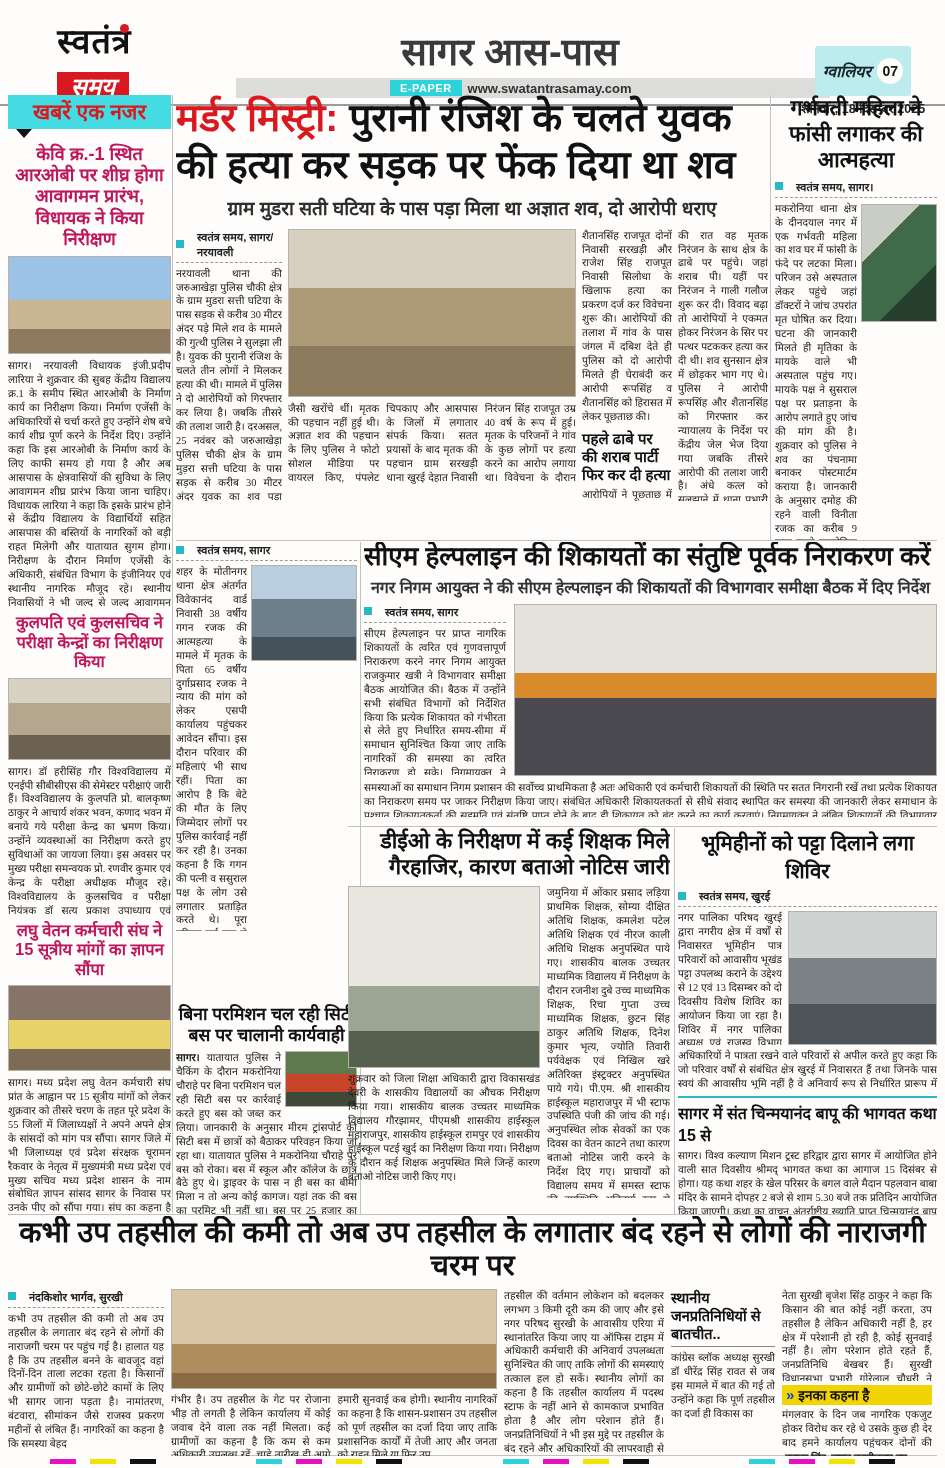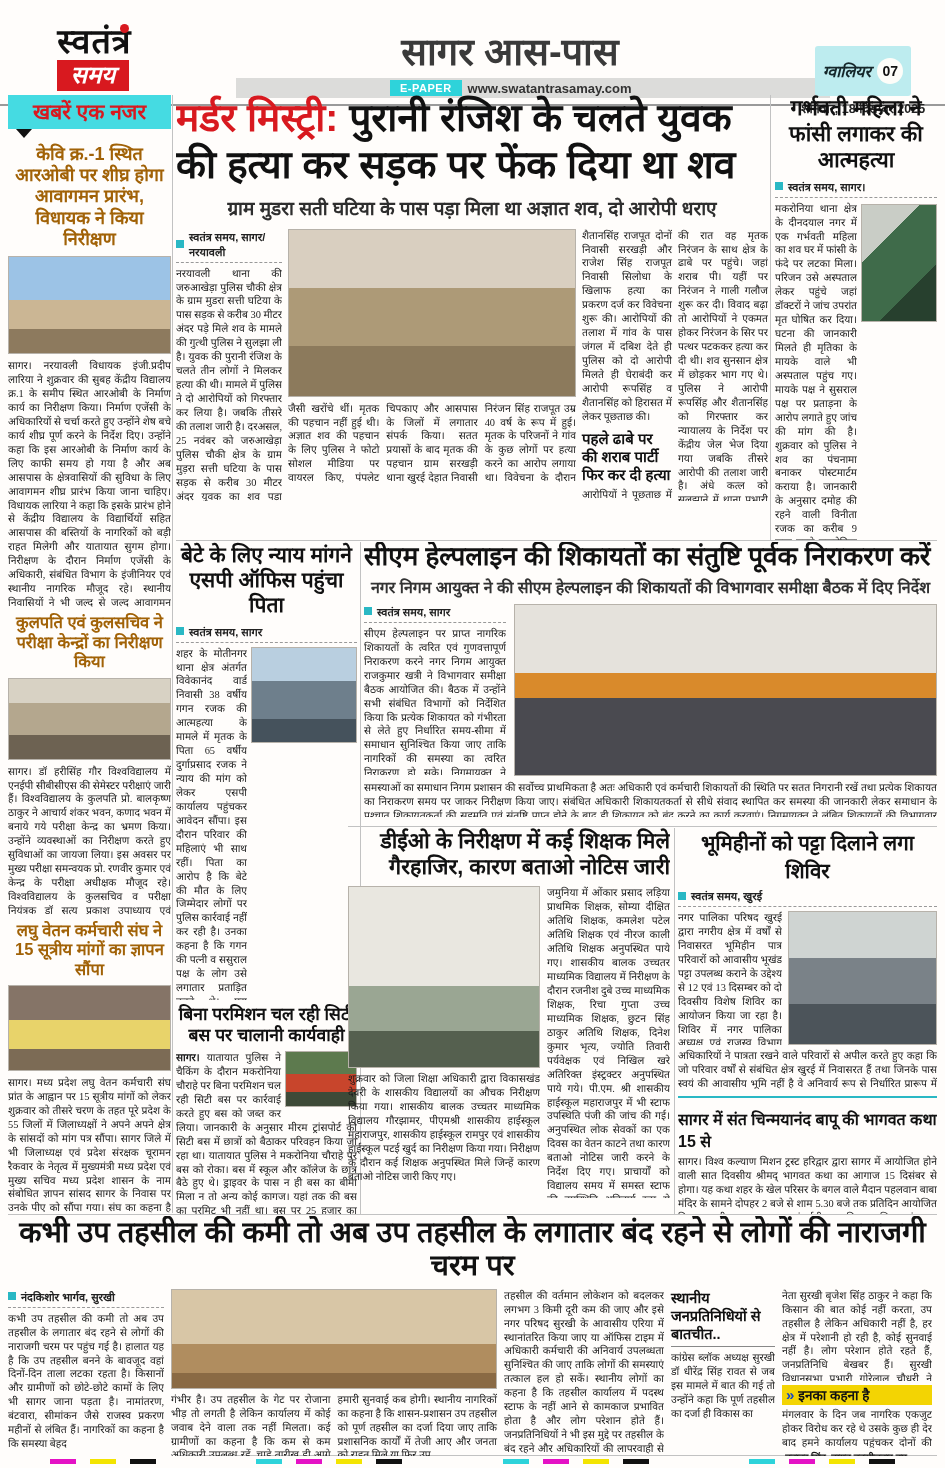--- a/index.html
+++ b/index.html
@@ -4,44 +4,44 @@
 <style>
   * { margin:0; padding:0; box-sizing:border-box; }
   body { background:#e8e8e4; font-family:"Liberation Sans", sans-serif; }
   .page { position:relative; width:945px; height:1468px; margin:0 auto; background:#fffdfb; color:#1c1c1c; overflow:hidden; }
 
   
   .masthead { position:absolute; left:0; top:16px; width:945px; height:90px; border-bottom:2px solid #9a9a9a; }
   .logo { position:absolute; left:18px; top:8px; width:150px; text-align:center; }
   .logo-top { font-size:34px; font-weight:800; color:#111; letter-spacing:1px; line-height:1; }
   .logo-dot { display:inline-block; width:9px; height:9px; background:#d8191f; border-radius:50%; vertical-align:top; margin-left:-12px; }
-  .logo-bottom { display:inline-block; background:#d8191f; color:#fff; font-weight:800; font-style:italic; font-size:24px; padding:1px 14px; margin-top:2px; line-height:1.2; }
+  .logo-bottom { display:inline-block; background:#d8191f; color:#fff; font-weight:800; font-style:italic; font-size:24px; padding:1px 14px; margin-top:14px; line-height:1.2; }
   .section-title { position:absolute; left:300px; top:8px; width:420px; text-align:center; font-size:38px; font-weight:800; color:#3a3a3a; }
   .epaper-bar { position:absolute; left:236px; top:62px; width:594px; height:20px; background:#dcdcda; display:flex; align-items:center; }
   .epaper-label { background:#2ed3da; color:#fff; font-weight:700; font-size:11px; padding:2px 10px; margin-left:154px; letter-spacing:.5px; }
   .website { font-size:13px; color:#333; padding-left:6px; font-weight:600; }
   .mast-right { position:absolute; right:12px; top:30px; width:140px; text-align:center; }
   .edition-pill { display:inline-flex; align-items:center; gap:6px; background:#bdecef; padding:12px 8px; border-radius:3px; }
   .edition-name { font-weight:800; font-style:italic; font-size:16px; color:#15272a; }
   .page-circle { background:#fdfdf9; border-radius:50%; width:26px; height:26px; display:flex; align-items:center; justify-content:center; font-weight:800; font-size:14px; color:#111; }
   .issue-date { font-size:12.5px; font-weight:700; color:#222; margin-top:4px; }
 
   
-  .byline { display:flex; align-items:center; gap:5px; font-size:11px; font-weight:700; color:#222; border-bottom:1px dashed #999; padding-bottom:3px; margin-bottom:4px; }
+  .byline { display:flex; align-items:center; gap:13px; font-size:11px; font-weight:700; color:#222; border-bottom:1px dashed #999; padding-bottom:3px; margin-bottom:4px; }
   .byline .sq { width:8px; height:8px; background:#2ab8c4; flex:0 0 auto; }
   .body-txt { font-size:10.4px; line-height:1.34; text-align:justify; color:#1b1b1b; font-family:"Liberation Serif", serif; }
   .photo { background:#cfcac2; position:relative; overflow:hidden; border:1px solid #b7b2aa; }
   .vline { position:absolute; width:1px; background:#c2c2c2; }
   .hline { position:absolute; height:1px; background:#c2c2c2; }
 
   
   .briefs { position:absolute; left:8px; top:95px; width:163px; height:1118px; overflow:hidden; }
   .briefs-header { background:#45dbe2; color:#d8191f; text-align:center; font-size:21px; font-weight:800; padding:2px 0 4px; }
   .briefs-tri { width:0; height:0; border-left:8px solid transparent; border-right:8px solid transparent; border-top:9px solid #111; margin-left:8px; }
-  .brief-headline { font-size:18px; line-height:1.18; font-weight:800; text-align:center; color:#a16207; margin:6px 0 6px; }
+  .brief-headline { font-size:18px; line-height:1.18; font-weight:800; text-align:center; color:#be185d; margin:6px 0 6px; }
   .brief-headline.small { font-size:16.5px; }
   .brief-photo { width:100%; }
   .brief-body { margin-top:5px; }
 
   
   .lead { position:absolute; left:176px; top:95px; width:592px; height:445px; overflow:hidden; }
   .lead-headline { font-size:39px; line-height:1.2; font-weight:800; color:#111; }
   .lead-kicker { color:#d8191f; }
   .lead-subhead { text-align:center; font-size:19px; font-weight:700; color:#2e2e2e; margin:6px 0 8px; }
   .lead-flex { display:flex; gap:6px; height:272px; overflow:hidden; }
@@ -84,21 +84,21 @@
   .deo-photo { width:192px; height:182px; }
   .deo-rightcol { flex:1 1 auto; }
 
   
   .patta { position:absolute; left:678px; top:828px; width:259px; height:386px; overflow:hidden; }
   .patta-headline { font-size:20.5px; font-weight:800; text-align:center; color:#111; margin-bottom:4px; }
   .patta-flex { display:flex; gap:6px; }
   .patta-left { width:104px; flex:0 0 auto; }
   .patta-photo { flex:1 1 auto; height:134px; }
   .patta-body2 { margin-top:4px; }
-  .katha-headline { font-size:16px; font-weight:800; color:#111; border-top:2px solid #2ab8c4; margin-top:7px; padding-top:10px; }
+  .katha-headline { font-size:16px; font-weight:800; color:#111; border-top:2px solid #2ab8c4; margin-top:7px; padding-top:4px; }
   .katha-body { margin-top:3px; }
 
   
   .tehsil { position:absolute; left:8px; top:1216px; width:929px; height:240px; overflow:hidden; }
   .tehsil-headline { font-size:29px; font-weight:800; text-align:center; color:#111; line-height:1.15; margin-bottom:6px; }
   .tehsil-flex { display:flex; gap:7px; height:178px; overflow:hidden; }
   .teh-c1 { width:156px; flex:0 0 auto; }
   .teh-photostack { width:326px; flex:0 0 auto; }
   .teh-photo { width:326px; height:100px; }
   .teh-undercols { display:flex; gap:7px; margin-top:4px; }
@@ -219,21 +219,20 @@
     <h2 class="suicide-headline">गर्भवती महिला ने फांसी लगाकर की आत्महत्या</h2>
     <div class="byline">
         <span class="sq"></span>
         <span>स्वतंत्र समय, सागर।</span>
       </div>
     <div class="photo suicide-photo ph-woman"></div>
     <p class="body-txt" style="height:352px; overflow:hidden;">मकरोनिया थाना क्षेत्र के दीनदयाल नगर में एक गर्भवती महिला का शव घर में फांसी के फंदे पर लटका मिला। परिजन उसे अस्पताल लेकर पहुंचे जहां डॉक्टरों ने जांच उपरांत मृत घोषित कर दिया। घटना की जानकारी मिलते ही मृतिका के मायके वाले भी अस्पताल पहुंच गए। मायके पक्ष ने सुसराल पक्ष पर प्रताड़ना के आरोप लगाते हुए जांच की मांग की है। शुक्रवार को पुलिस ने शव का पंचनामा बनाकर पोस्टमार्टम कराया है। जानकारी के अनुसार दमोह की रहने वाली विनीता रजक का करीब 9 साल पहले मकरोनिया के दीनदयाल नगर निवासी हरिकांत रजक से विवाह हुआ था। दोनों का 7 साल का एक बेटा है। इसी बीच विनीता ने फांसी लगा ली। मामले की सूचना पर मृतिका के पिता और अन्य परिजन अस्पताल पहुंचे। मृतिका के चाचा गणेश रजक ने ससुराल पक्ष पर आरोप लगाते हुए कहा कि भतीजी विनीता की शादी करीब 9 साल पहले हरिकांत से की थी। उनका एक बेटा है। इसी बीच विनीता गर्भवती हो गई। वह करीब 6 माह की गर्भवती थी। हरिकांत दूसरे बच्चे से नाखुश था। वह बच्चे को गिराने का दबाव बना रहा था। इसी बात को लेकर आए दिन विवाद होता था। जिसकी जानकारी विनीता देती थी। उन्होंने कहा कि बेटी आत्महत्या नहीं कर सकती है। उसको मारा गया है। मामले की जांच कर दोषियों पर कार्रवाई की जाए। मामले में पुलिस ने मामला दर्ज कर जांच में लिया है। पुलिस आत्महत्या के कारणों की जांच कर रही है।</p>
   </article>
 
   <article class="father">
-    <h2 class="father-headline">बेटे के लिए न्याय मांगने एसपी ऑफिस पहुंचा पिता</h2>
     <div class="byline">
         <span class="sq"></span>
         <span>स्वतंत्र समय, सागर</span>
       </div>
     <div class="photo father-photo ph-father"></div>
     <p class="body-txt" style="height:366px; overflow:hidden;">शहर के मोतीनगर थाना क्षेत्र अंतर्गत विवेकानंद वार्ड निवासी 38 वर्षीय गगन रजक की आत्महत्या के मामले में मृतक के पिता 65 वर्षीय दुर्गाप्रसाद रजक ने न्याय की मांग को लेकर एसपी कार्यालय पहुंचकर आवेदन सौंपा। इस दौरान परिवार की महिलाएं भी साथ रहीं। पिता का आरोप है कि बेटे की मौत के लिए जिम्मेदार लोगों पर पुलिस कार्रवाई नहीं कर रही है। उनका कहना है कि गगन की पत्नी व ससुराल पक्ष के लोग उसे लगातार प्रताड़ित करते थे। पूरा परिवार कई माह से परेशान है और इसी तनाव में गगन ने आत्महत्या जैसा कदम उठा लिया। एसपी कार्यालय पहुंचे पिता ने पुलिस अधीक्षक से मिलकर पूरे मामले की निष्पक्ष जांच कराने और दोषियों पर कठोर कार्रवाई करने की मांग की है। उन्होंने कहा कि यदि न्याय नहीं मिला तो वे परिवार सहित धरने पर बैठेंगे। पुलिस ने आवेदन लेकर मामले की जांच का आश्वासन दिया है। फिलहाल मोतीनगर पुलिस ने मर्ग कायम कर जांच शुरू कर दी है।</p>
   </article>
 
   <article class="bus">
     <h2 class="bus-headline">बिना परमिशन चल रही सिटी बस पर चालानी कार्यवाही</h2>

